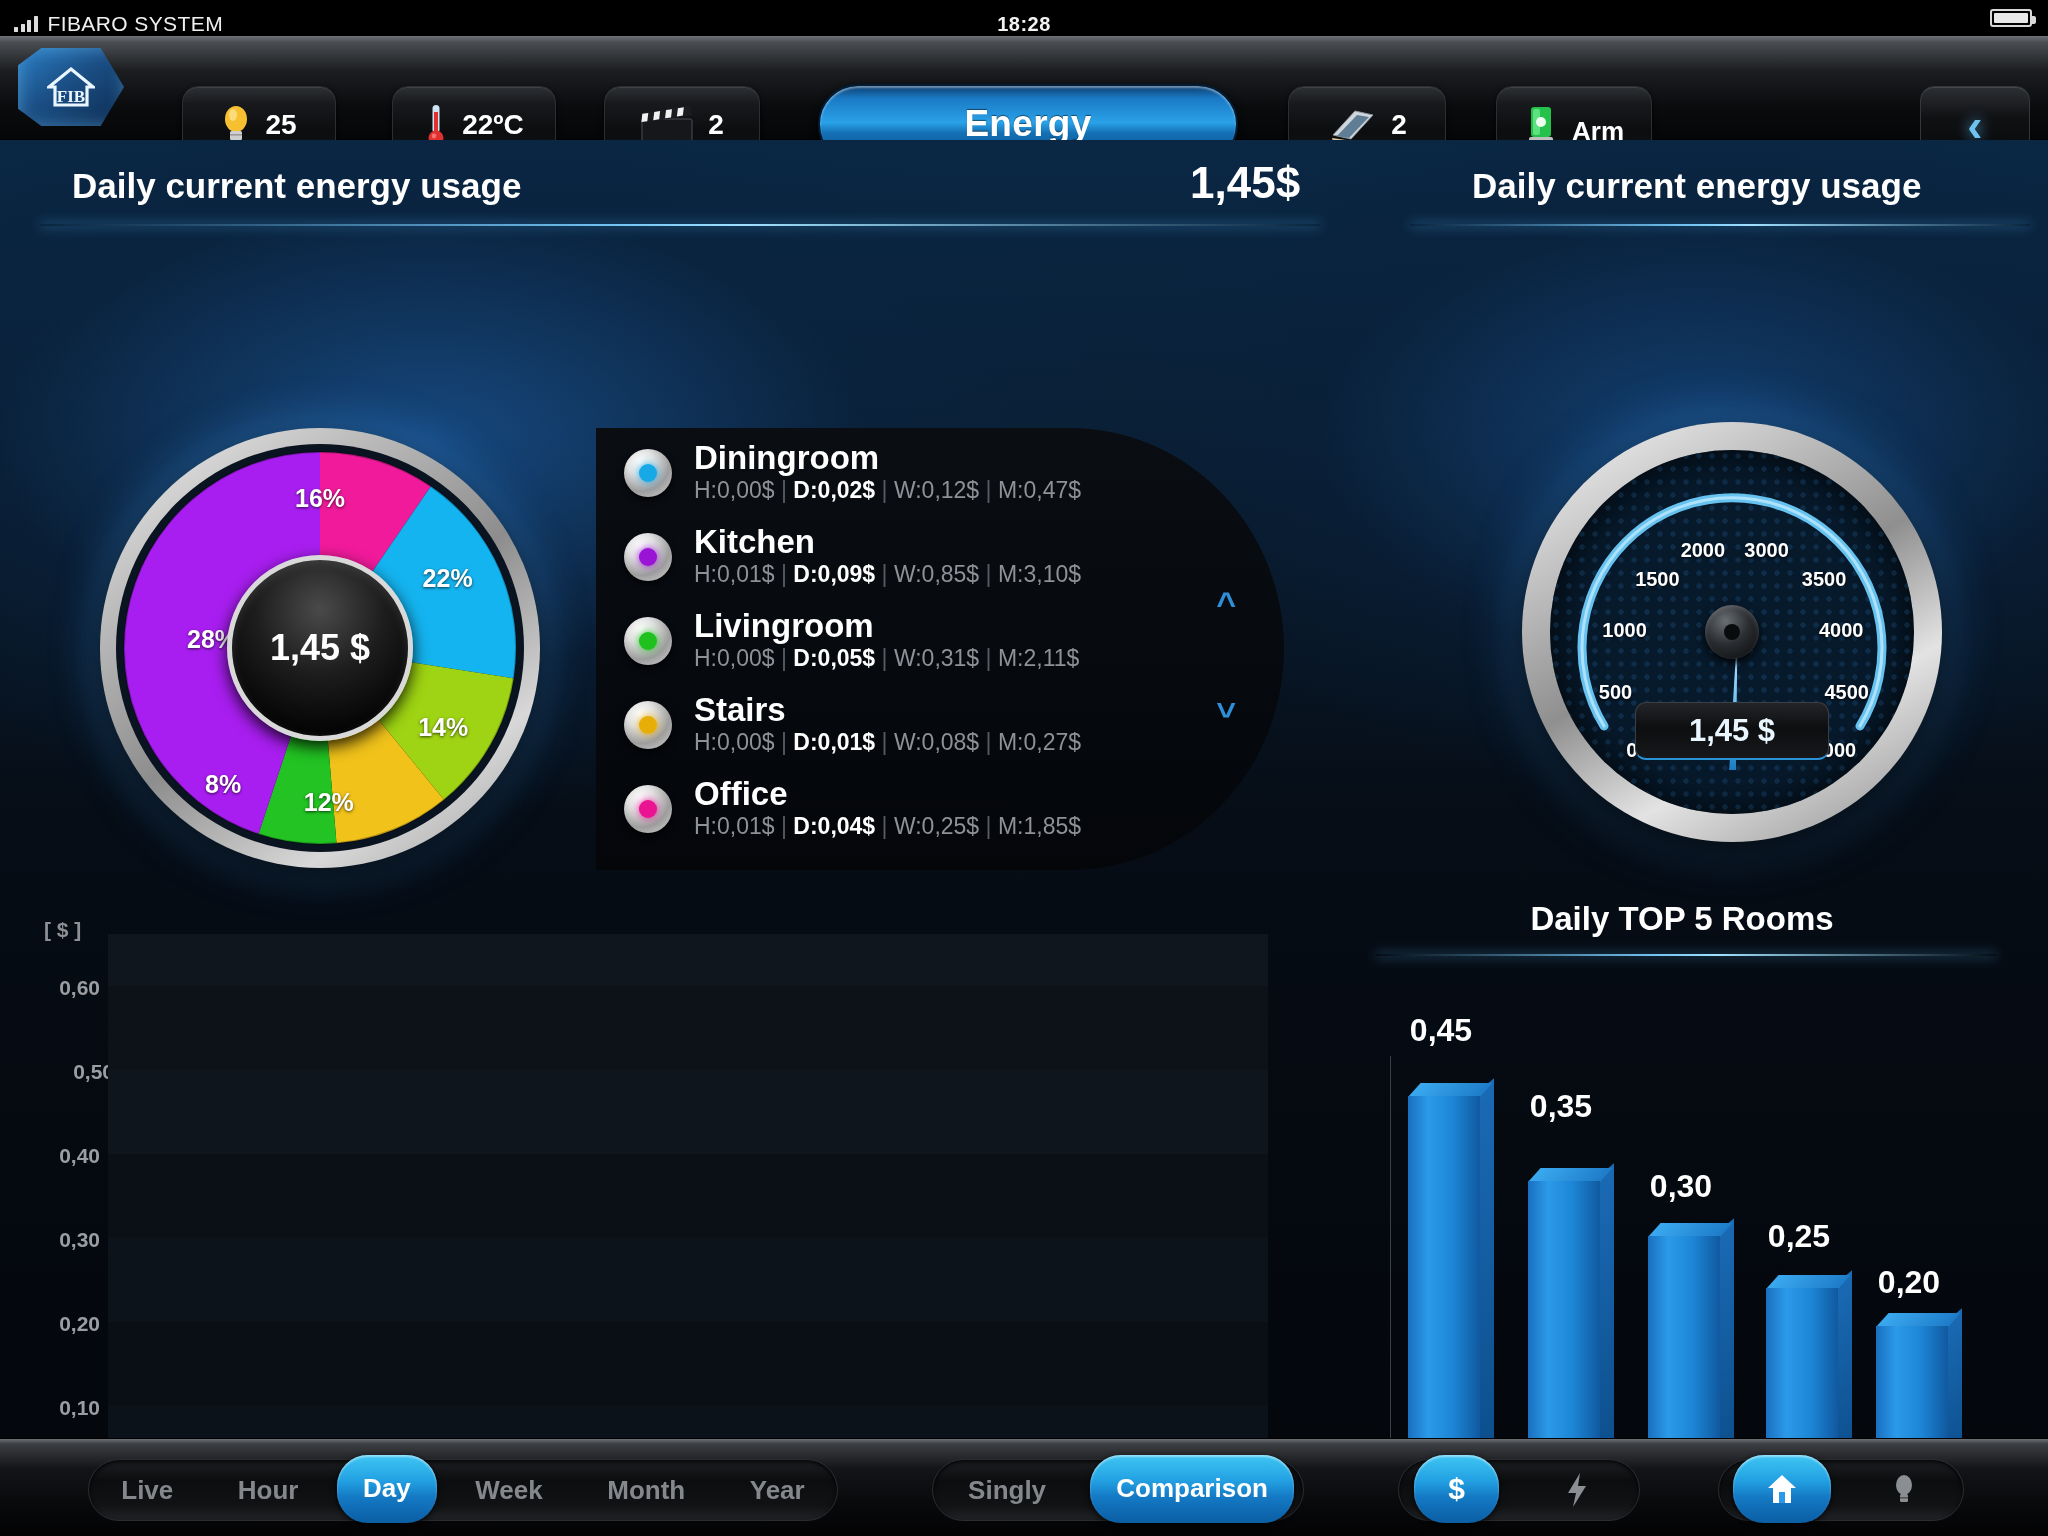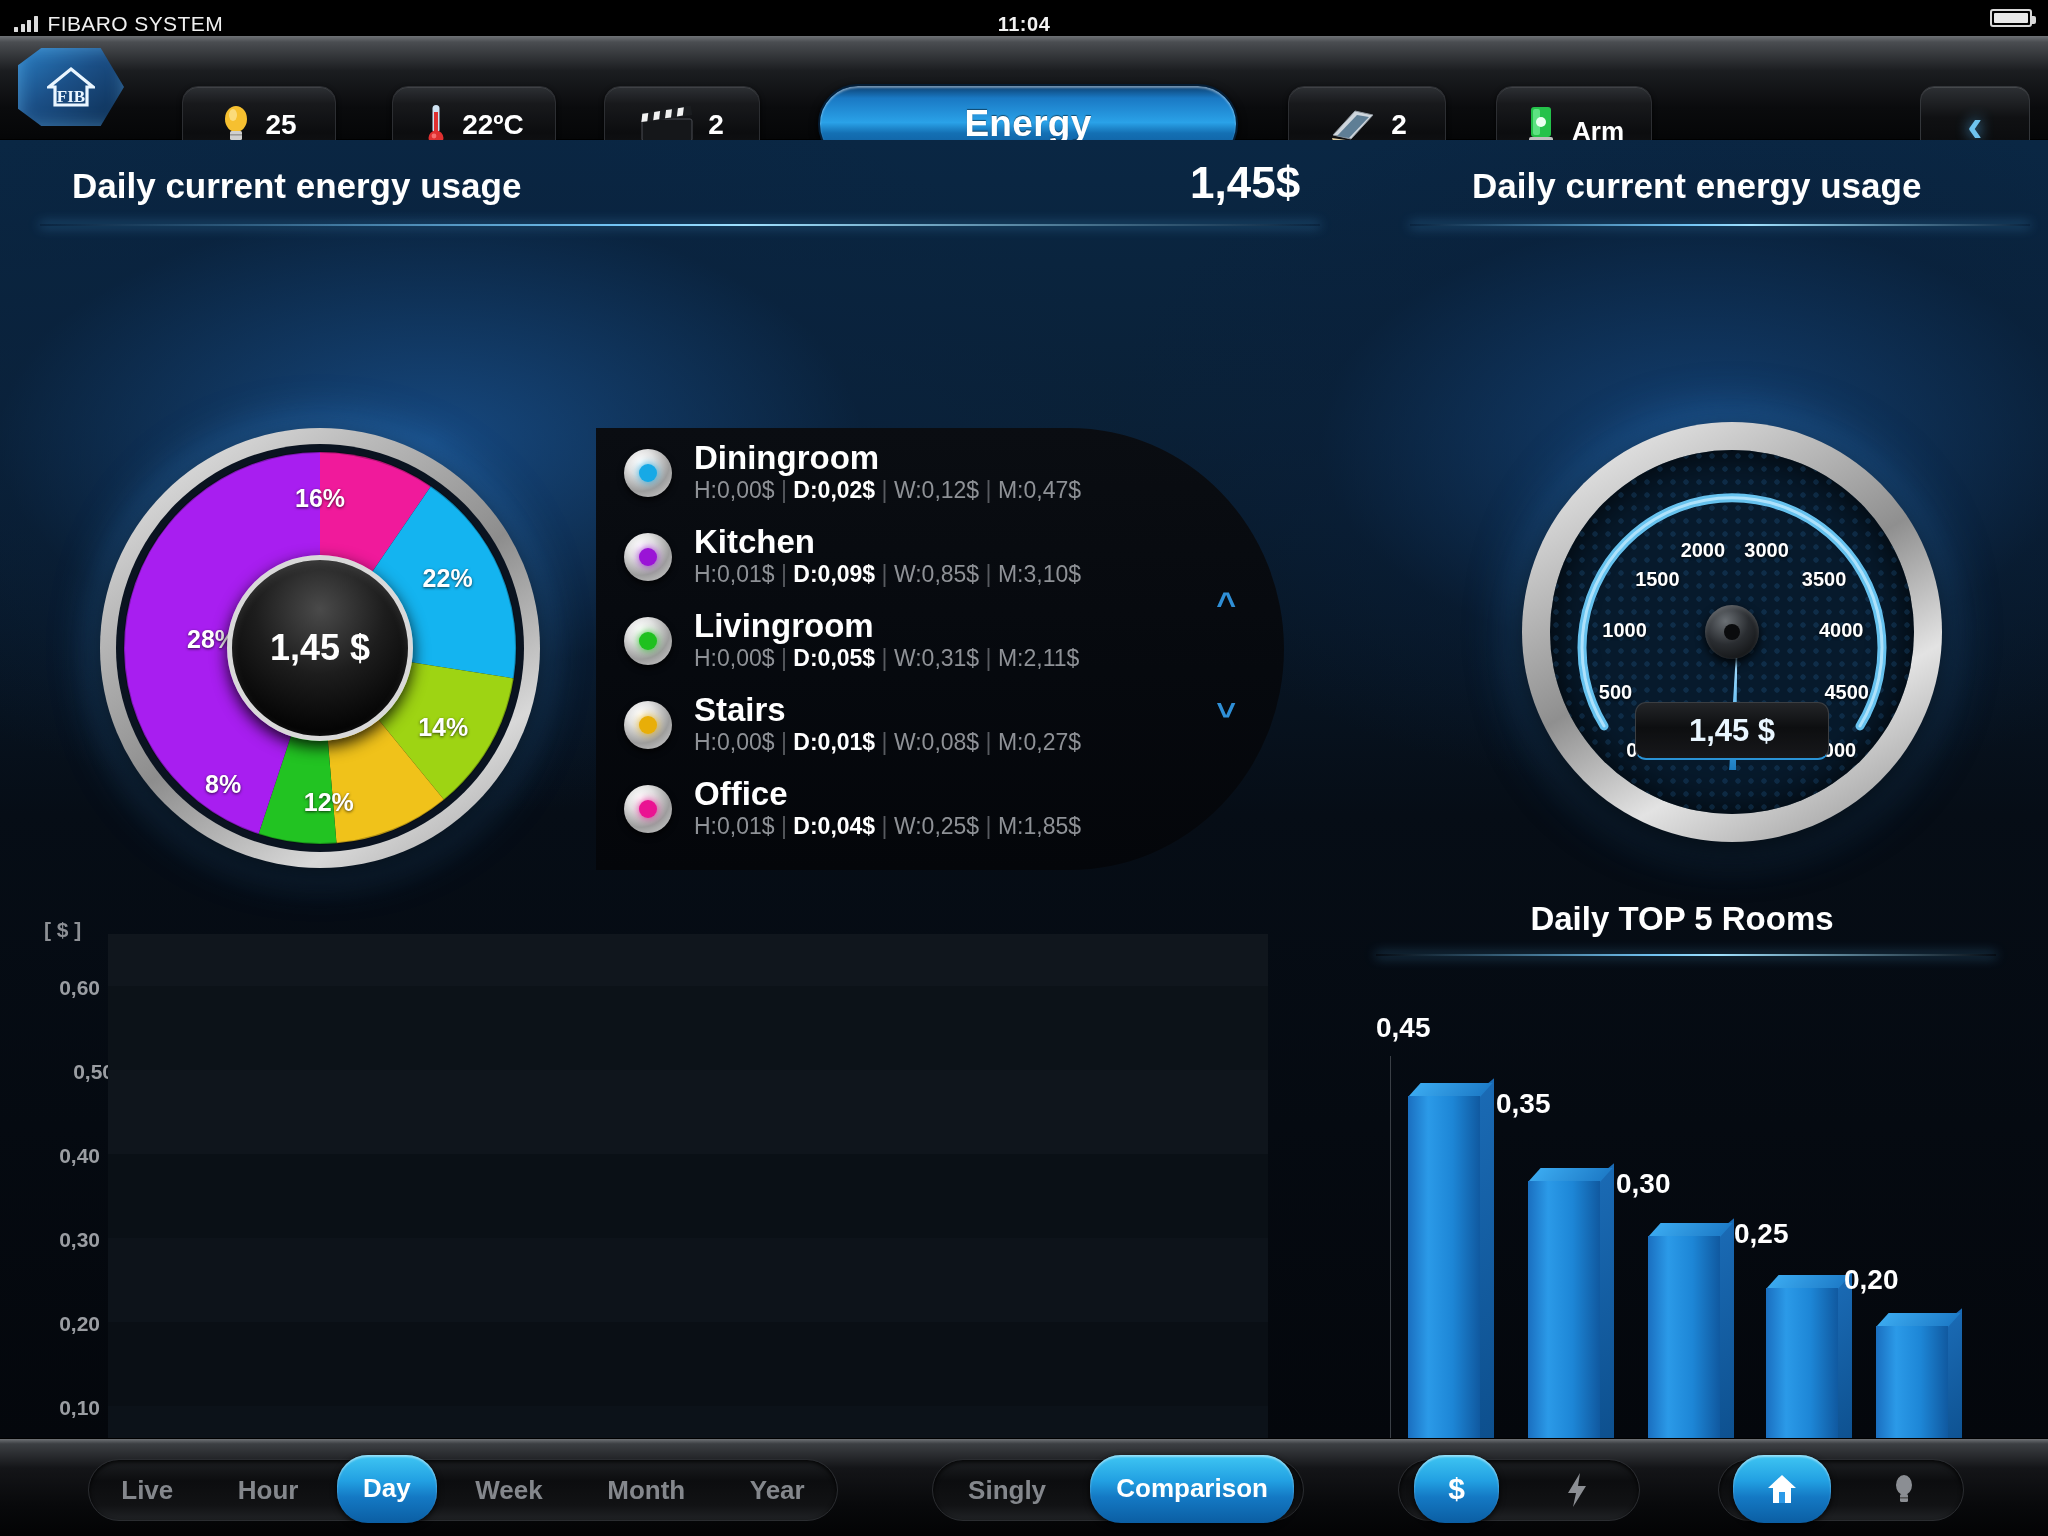--- a/index.html
+++ b/index.html
@@ -196,21 +196,21 @@
   
   .barchart{position:absolute;left:1356px;top:760px;width:660px;height:630px;}
   .bc-title{position:absolute;left:0;right:8px;top:0;text-align:center;color:#fff;font-size:33px;font-weight:700;}
   .bar3d{position:absolute;bottom:44px;width:72px;}
   .bar3d .front{position:absolute;left:0;bottom:0;width:72px;height:100%;
     background:linear-gradient(to right,#1a6fc0 0%,#2b9ae8 28%,#1d86d6 62%,#1059a0 100%);}
   .bar3d .top{position:absolute;left:0;top:-13px;width:72px;height:14px;
     background:linear-gradient(to right,#3aa9ef,#1e7cc8);transform:skewX(-42deg);transform-origin:bottom left;}
   .bar3d .side{position:absolute;left:72px;bottom:6px;width:14px;height:100%;
     background:linear-gradient(to bottom,#1a6ab4,#0c4d8a);transform:skewY(-40deg);transform-origin:bottom left;}
-  .bar-val{position:absolute;width:130px;color:#fff;font-size:28px;font-weight:700;}
+  .bar-val{position:absolute;width:130px;text-align:center;color:#fff;font-size:32px;font-weight:700;}
   .bar-lab{position:absolute;bottom:2px;width:150px;text-align:center;color:#b4b7bc;font-size:21px;font-weight:700;}
   .bc-axis{position:absolute;left:34px;bottom:44px;width:600px;height:1px;background:#3a3f46;}
   .bc-axisy{position:absolute;left:34px;bottom:44px;width:1px;height:430px;background:#3a3f46;}
 
   
   .bottombar{
     position:absolute;left:0;bottom:0;width:2048px;height:98px;
     background:linear-gradient(to bottom,#6e7175 0%,#3c3f43 5%,#141518 30%,#08090b 68%,#030304 100%);
     border-top:1px solid #000;
   }
@@ -241,21 +241,21 @@
   <div class="statusbar">
     <div class="sb-left">
       <span class="sb-sig">
           <i></i>
           <i></i>
           <i></i>
           <i></i>
         </span>
       <span class="sb-title">FIBARO SYSTEM</span>
     </div>
-    <div class="sb-clock">11:04</div>
+    <div class="sb-clock">18:28</div>
     <div class="sb-batt">
         <i></i>
       </div>
   </div>
 
   <div class="topnav">
     <div class="nav-home">
       <svg viewBox="0 0 48 44">
         <path d="M24 4 L46 22 L40 22 L40 40 L8 40 L8 22 L2 22 Z" fill="none" stroke="#eaf6ff" stroke-width="3.2"></path>
         <text x="24" y="37" font-size="17" font-weight="700" fill="#eaf6ff" text-anchor="middle" font-family="Liberation Serif, serif">FIB</text>

